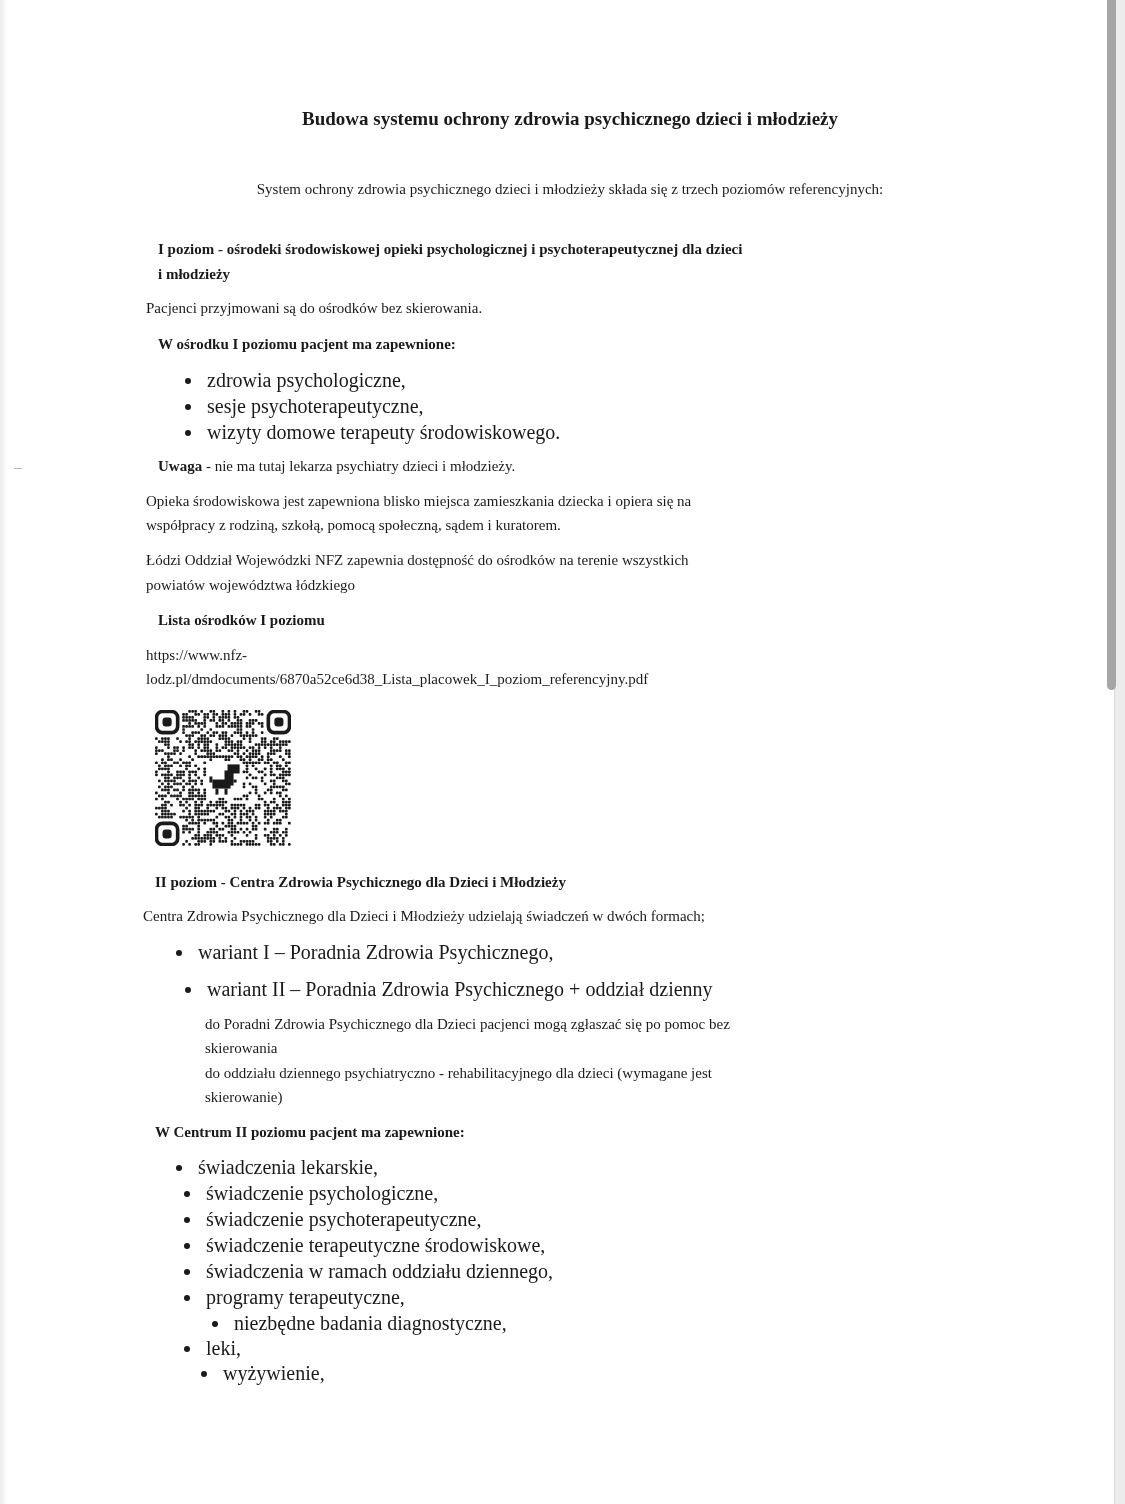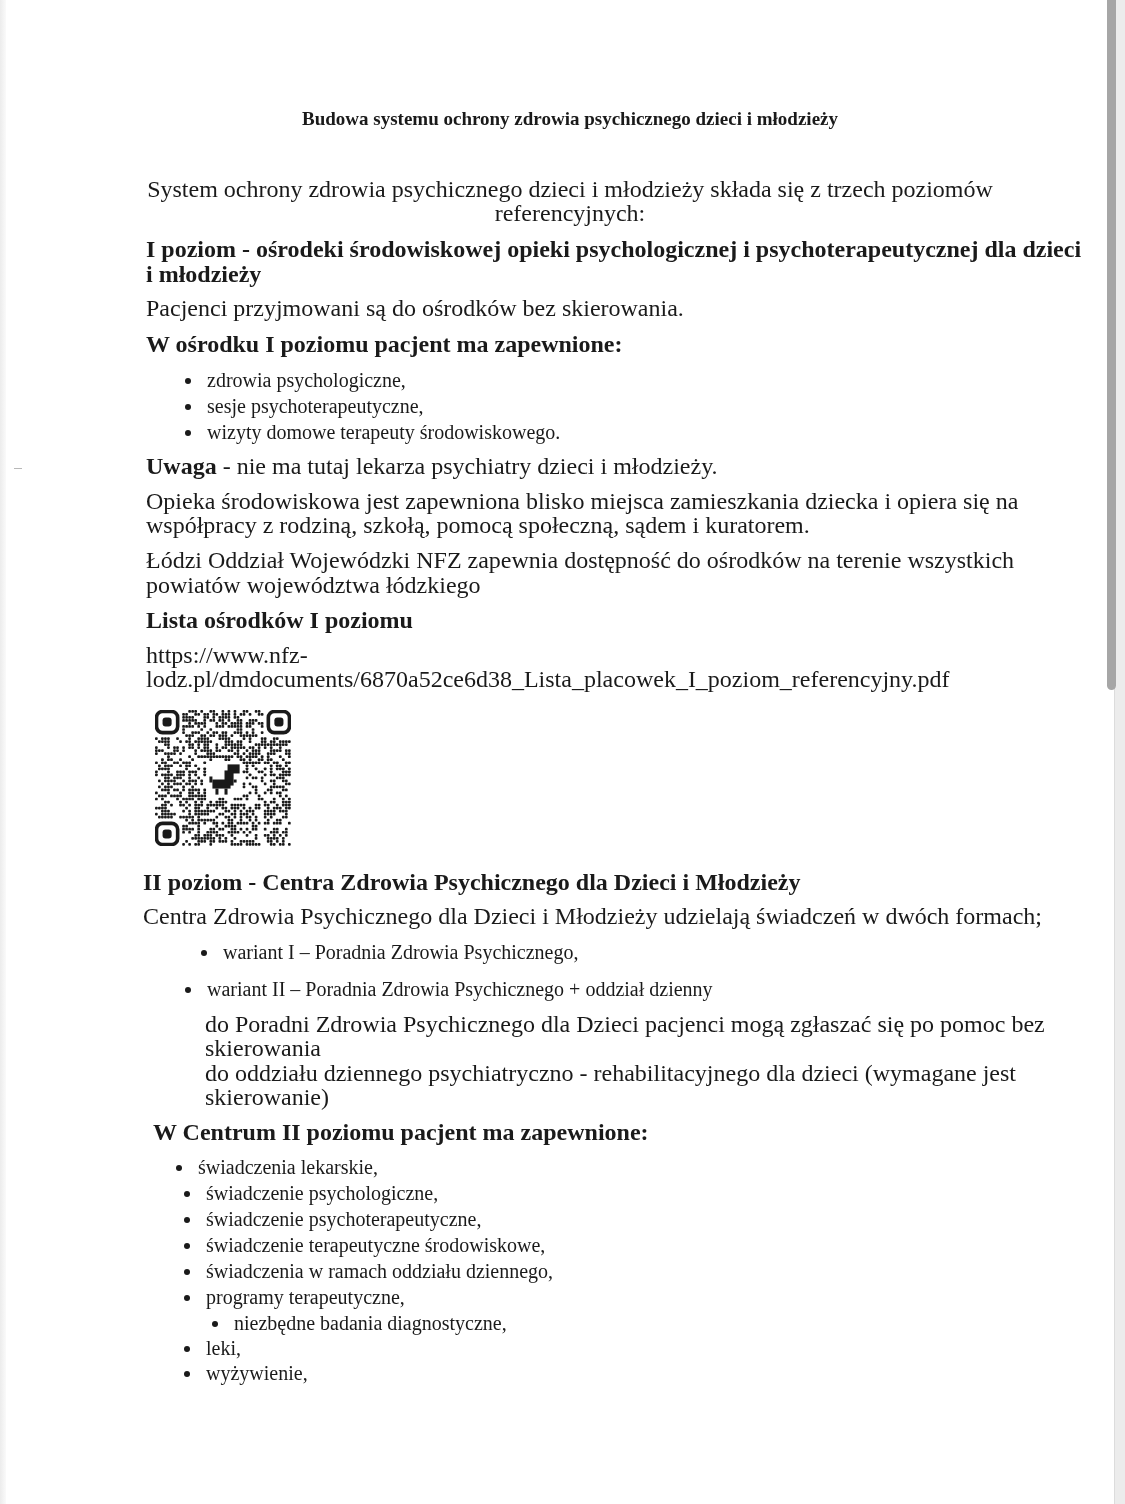--- a/index.html
+++ b/index.html
@@ -18,22 +18,22 @@
       background: #ececec; border-left: 1px solid #dcdcdc;
     }
     .scroll-thumb {
       position: absolute; left: 1107px; top: 0; width: 9px; height: 690px;
       background: #a6a6a6; border-radius: 0 0 5px 5px;
     }
     .stray-mark {
       position: absolute; left: 14px; top: 468px; width: 8px; height: 1px; background: #b8b8b8;
     }
     .doc { position: absolute; left: 0; top: 0; width: 1100px; }
-    .t { position: absolute; white-space: nowrap; font-size: 24px; line-height: 24px; }
-    .b { font-weight: bold; }
+    .t { position: absolute; white-space: nowrap; font-size: 15px; line-height: 24px; }
+    .b { font-weight: bold; margin-left: 12px; }
     .title { left: 0; width: 1140px; text-align: center; top: 107px; font-size: 19px; font-weight: bold; }
     .center { left: 140px; width: 860px; text-align: center; white-space: normal; }
     .bullet { position: absolute; font-size: 20px; line-height: 24px; }
     .bullet::before {
       content: ""; position: absolute; left: -22px; top: 10px; width: 6px; height: 6px;
       border-radius: 50%; background: #1a1a1a;
     }
     .qr {
       position: absolute; left: 155px; top: 710px; width: 136px; height: 136px;
     }
@@ -915,35 +915,35 @@
     <rect x="18" y="22" width="1" height="2"></rect>
     <rect x="20" y="26" width="1" height="2"></rect>
     <rect x="23" y="26" width="1" height="2"></rect>
     <rect x="26" y="23" width="1" height="1"></rect>
   </g>
     </svg>
 
   <div class="t b" style="left:143px; top:870px;">II poziom - Centra Zdrowia Psychicznego dla Dzieci i Młodzieży</div>
   <div class="t" style="left:143px; top:904px;">Centra Zdrowia Psychicznego dla Dzieci i Młodzieży udzielają świadczeń w dwóch formach;</div>
 
-  <div class="bullet" style="left:223px; top:940px;">wariant I – Poradnia Zdrowia Psychicznego,</div>
+  <div class="bullet" style="left:198px; top:940px;">wariant I – Poradnia Zdrowia Psychicznego,</div>
   <div class="bullet" style="left:207px; top:977px;">wariant II – Poradnia Zdrowia Psychicznego + oddział dzienny</div>
 
   <div class="t" style="left:205px; top:1012px;">do Poradni Zdrowia Psychicznego dla Dzieci pacjenci mogą zgłaszać się po pomoc bez</div>
   <div class="t" style="left:205px; top:1036px;">skierowania</div>
   <div class="t" style="left:205px; top:1061px;">do oddziału dziennego psychiatryczno - rehabilitacyjnego dla dzieci (wymagane jest</div>
   <div class="t" style="left:205px; top:1085px;">skierowanie)</div>
 
-  <div class="t b" style="left:153px; top:1120px;">W Centrum II poziomu pacjent ma zapewnione:</div>
+  <div class="t b" style="left:143px; top:1120px;">W Centrum II poziomu pacjent ma zapewnione:</div>
 
   <div class="bullet" style="left:198px; top:1155px;">świadczenia lekarskie,</div>
   <div class="bullet" style="left:206px; top:1181px;">świadczenie psychologiczne,</div>
   <div class="bullet" style="left:206px; top:1207px;">świadczenie psychoterapeutyczne,</div>
   <div class="bullet" style="left:206px; top:1233px;">świadczenie terapeutyczne środowiskowe,</div>
   <div class="bullet" style="left:206px; top:1259px;">świadczenia w ramach oddziału dziennego,</div>
   <div class="bullet" style="left:206px; top:1285px;">programy terapeutyczne,</div>
   <div class="bullet" style="left:206px; top:1311px;margin-left:28px;">niezbędne badania diagnostyczne,</div>
   <div class="bullet" style="left:206px; top:1336px;">leki,</div>
-  <div class="bullet" style="left:206px; top:1361px;">wyżywienie,</div>
+  <div class="bullet" style="left:223px; top:1361px;">wyżywienie,</div>
 </div>
 
 <div class="scroll-track"></div>
 <div class="scroll-thumb"></div>
 
 </body></html>

